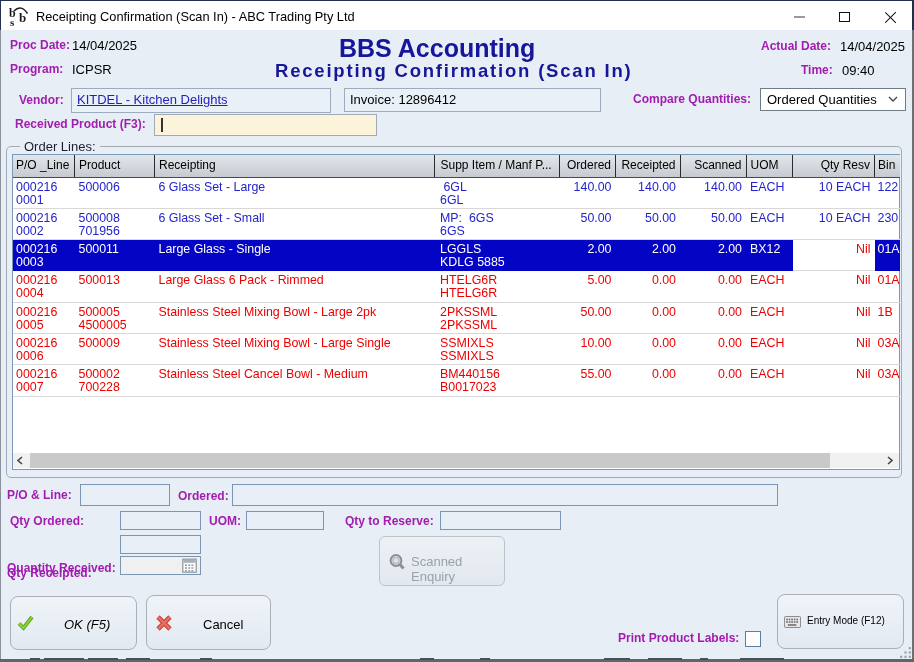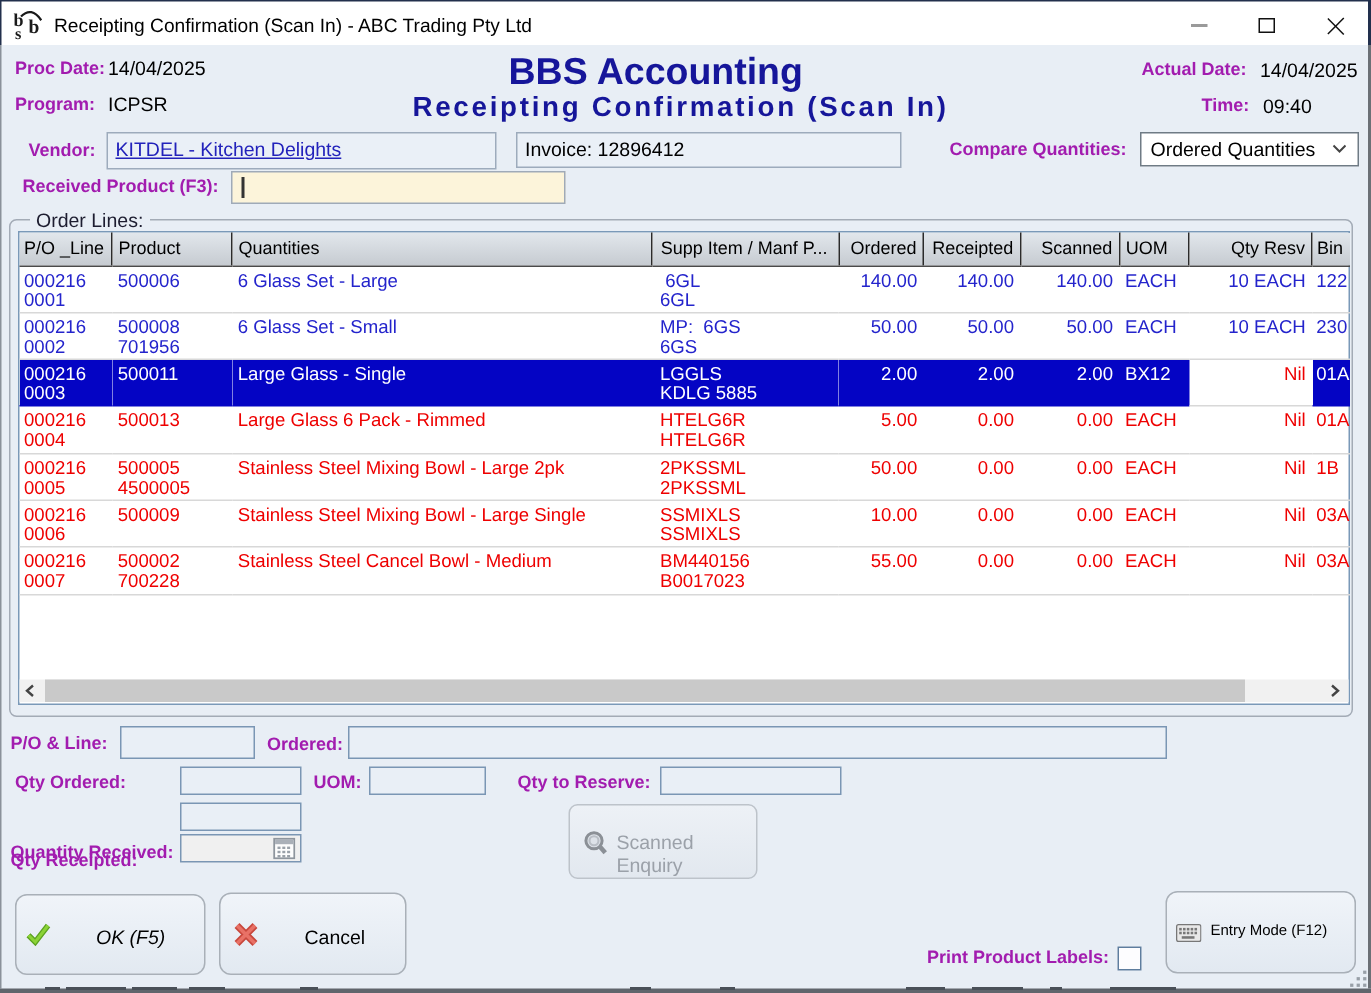--- a/index.html
+++ b/index.html
@@ -117,21 +117,21 @@
           <col style="width:64.5px">
           <col style="width:66px">
           <col style="width:46.5px">
           <col style="width:82px">
           <col style="width:25px">
         </colgroup>
       <tbody>
           <tr class="th">
             <td class="la" style="padding-left:3px">P/O _Line</td>
             <td class="la">Product</td>
-            <td class="la">Quantities</td>
+            <td class="la">Receipting</td>
             <td class="la" style="padding-left:6px">Supp Item / Manf P...</td>
             <td class="ra">Ordered</td>
             <td class="ra">Receipted</td>
             <td class="ra">Scanned</td>
             <td class="la">UOM</td>
             <td class="ra" style="padding-right:4px">Qty Resv</td>
             <td class="la" style="padding-left:3px">Bin</td>
           </tr>
       <tr class="row blue">
             <td class="la" style="padding-left:3px">000216<br>0001</td>

